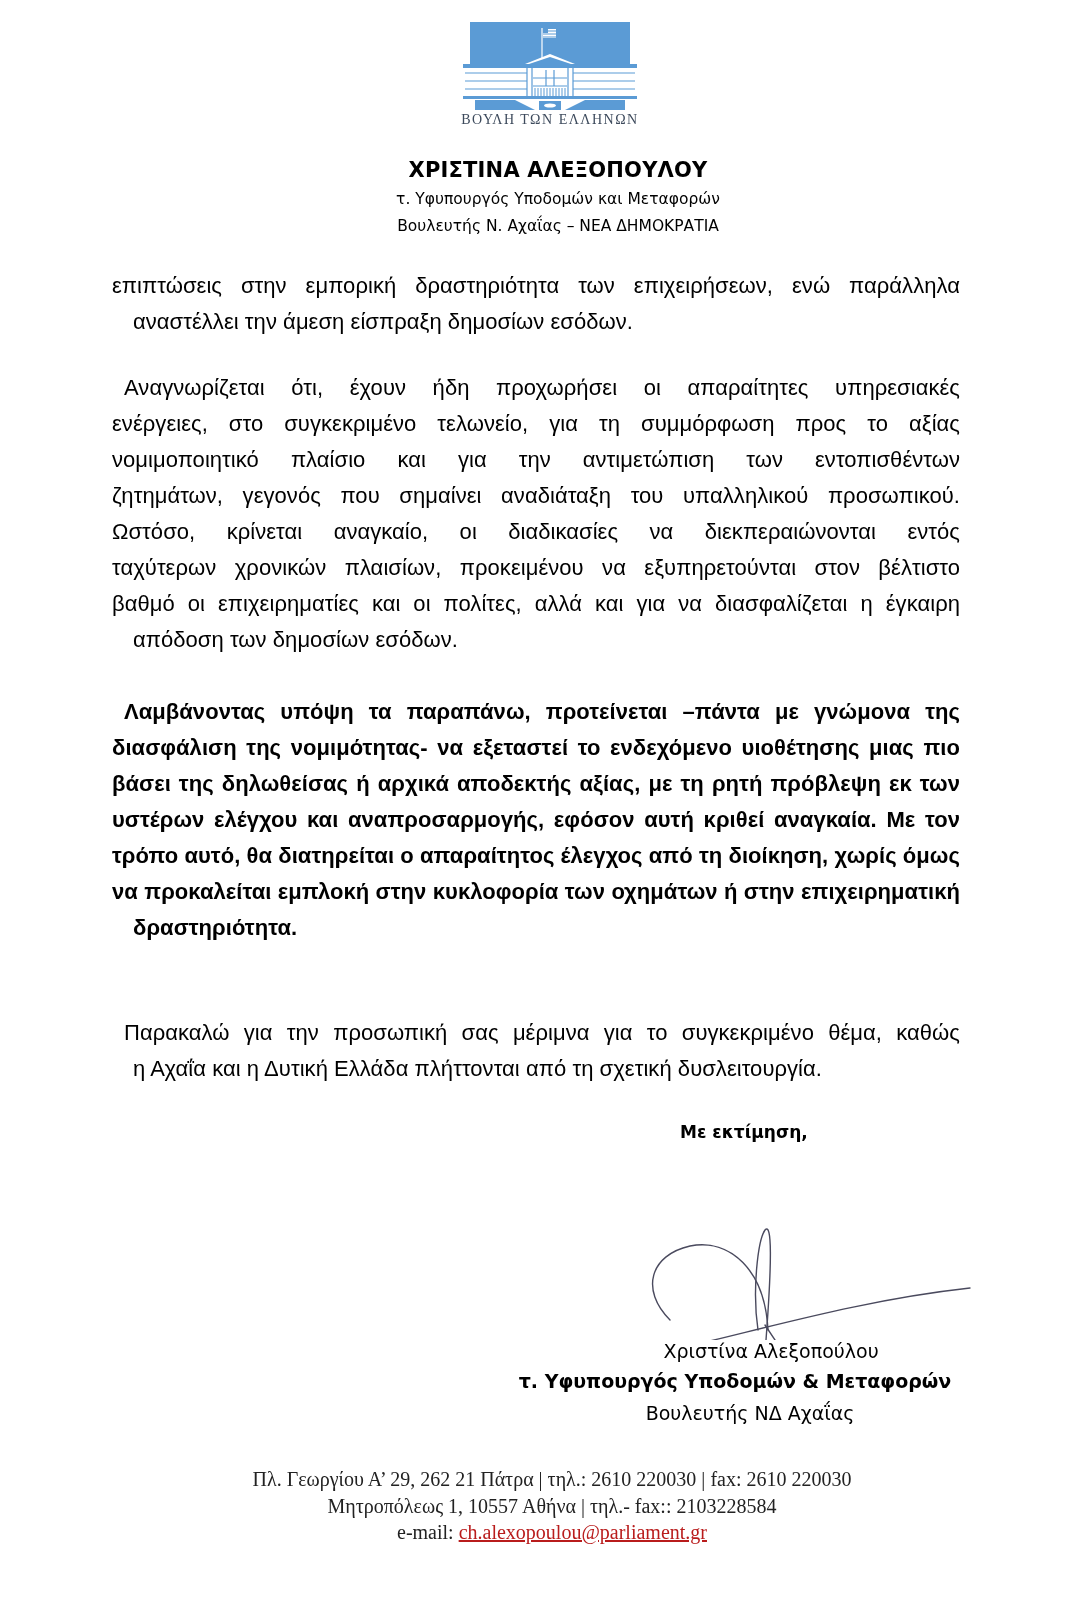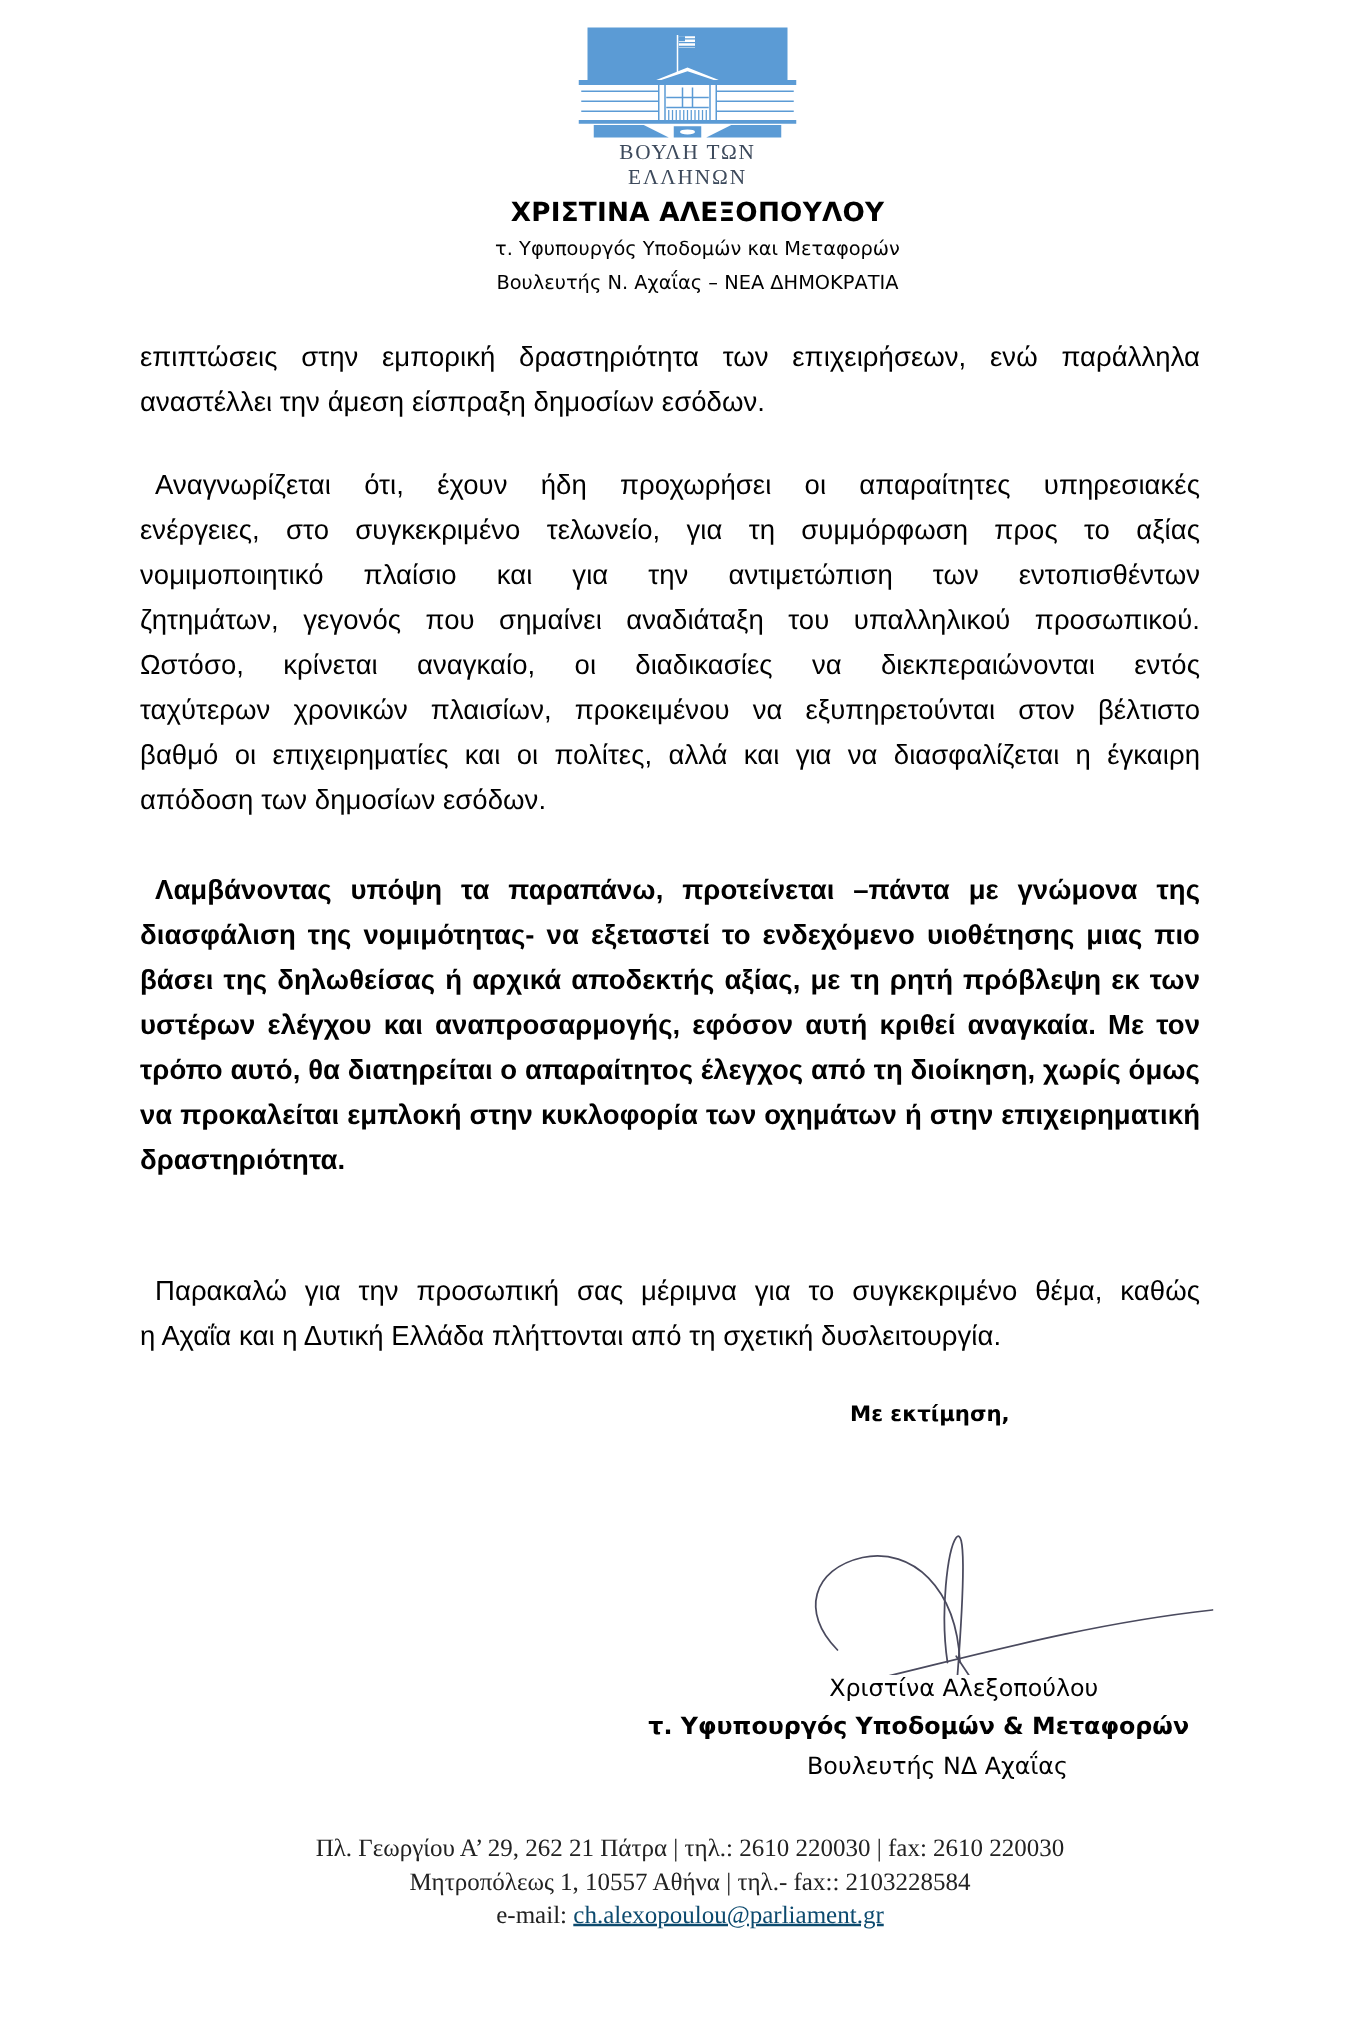--- a/index.html
+++ b/index.html
@@ -3,33 +3,33 @@
 <meta charset="utf-8">
 <style>
   html, body { margin: 0; padding: 0; background: #ffffff; }
   body { width: 1092px; height: 1623px; position: relative; overflow: hidden; color: #000; }
   .page { position: absolute; left: 0; top: 0; width: 1092px; height: 1623px; background: #fff; }
 
   
   .logo { position: absolute; left: 455px; top: 20px; width: 190px; height: 120px; }
   .logo svg { display: block; }
   .logo-text { position: absolute; left: 0; top: 92px; width: 190px; text-align: center;
-    font-family: "Liberation Serif", serif; font-size: 17px; letter-spacing: 1.5px; color: #3d4a5c; }
+    font-family: "Liberation Serif", serif; font-size: 14px; letter-spacing: 1.5px; color: #3d4a5c; }
 
   
   .hdr { position: absolute; left: 0; width: 1092px; text-align: center; font-family: "DejaVu Sans", sans-serif; }
   .hdr-name { top: 158px; font-size: 21px; font-weight: bold; letter-spacing: 0.2px; left: 12px; }
   .hdr-sub1 { top: 190px; font-size: 15.5px; left: 12px; }
   .hdr-sub2 { top: 217px; font-size: 15.5px; left: 12px; }
 
   
   .body { position: absolute; left: 112px; width: 848px; font-family: "Liberation Sans", sans-serif;
     font-size: 22px; line-height: 36px; text-align: justify; letter-spacing: 0.05px; }
   .body .line { display: block; text-align: justify; text-align-last: justify; height: 36px; white-space: nowrap; overflow: visible; }
-  .body .line.last { text-align-last: left; }
+  .body .line.last { text-align-last: left; margin-left: 21px; }
   .p1 { top: 268px; }
   .p2 { top: 370px; }
   .p3 { top: 694px; font-weight: bold; }
   .p4 { top: 1015px; }
   .indent { padding-left: 12px; }
 
   .closing { position: absolute; left: 680px; top: 1122px; font-family: "DejaVu Sans", sans-serif;
     font-size: 17px; font-weight: bold; }
 
   .signature { position: absolute; left: 640px; top: 1180px; width: 340px; height: 160px; }
@@ -38,21 +38,21 @@
     font-family: "DejaVu Sans", sans-serif; font-size: 19px; }
   .sig-name { top: 1340px; left: 536px; }
   .sig-title { top: 1370px; left: 500px; font-weight: bold; }
   .sig-mp { top: 1402px; left: 515px; }
 
   .footer { position: absolute; left: 0; width: 1092px; text-align: center;
     font-family: "Liberation Serif", serif; font-size: 20px; color: #222; }
   .f1 { top: 1468px; left: 6px; }
   .f2 { top: 1495px; left: 6px; }
   .f3 { top: 1521px; left: 6px; }
-  .email-link { color: #0c4a6e; text-decoration: underline; }
+  .email-link { color: #b91c1c; text-decoration: underline; }
 </style>
 </head>
 <body>
 
 <div class="page">
 
   <div class="logo">
     <svg width="190" height="92" viewBox="0 0 190 92">
 
       <rect x="15" y="2" width="160" height="46" fill="#5b9bd5"></rect>

